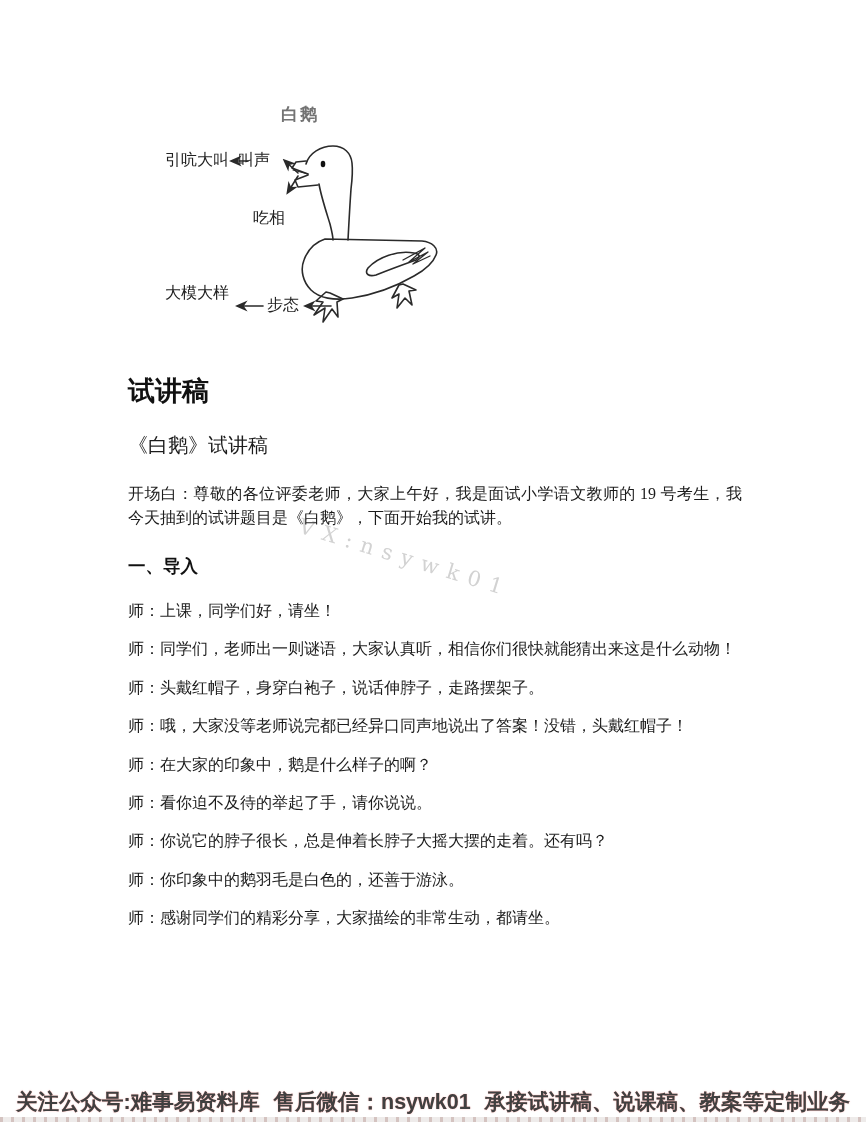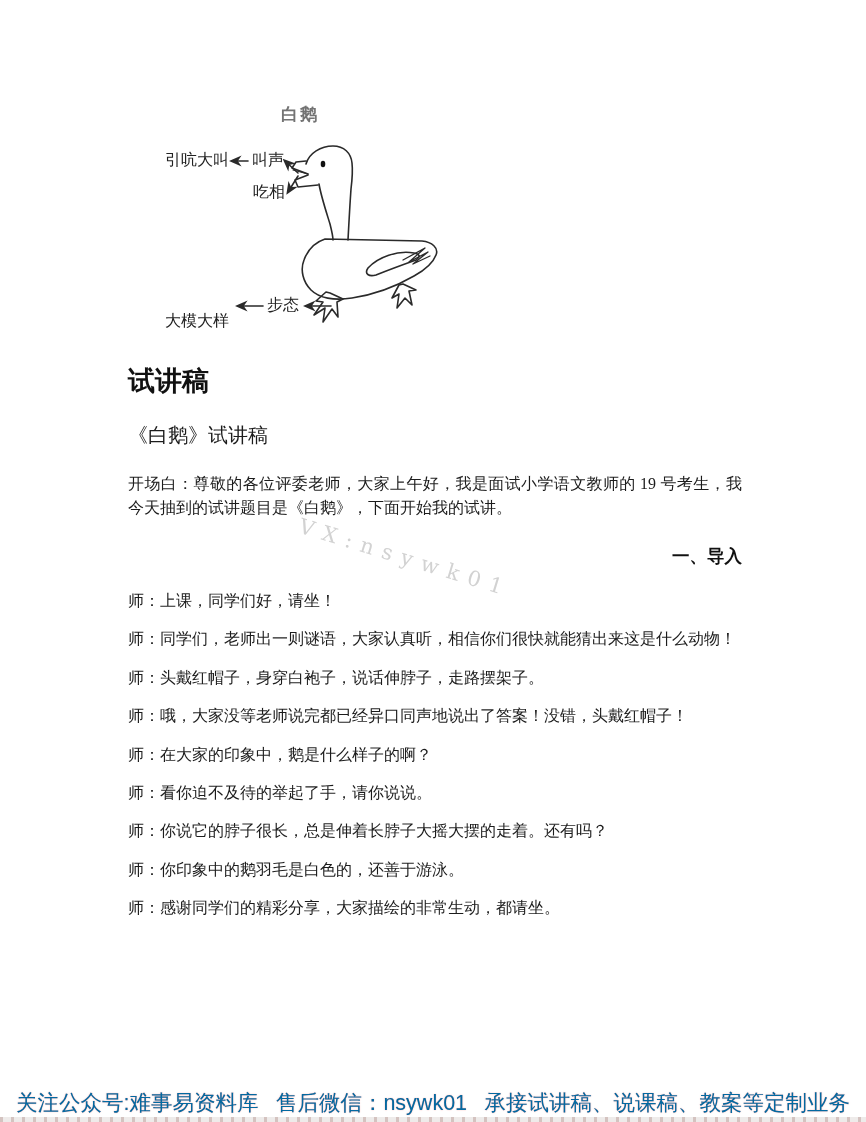--- a/index.html
+++ b/index.html
@@ -39,21 +39,21 @@
     white-space: nowrap;
   }
 
   
   .content {
     position: absolute;
     left: 128px; top: 352px;
     width: 614px;
   }
   .doc-heading {
-    margin-top: 12px;
+    margin-top: 22px;
     font-family: "Liberation Sans", "DejaVu Sans", sans-serif;
     font-weight: bold;
     font-size: 27px;
     line-height: 34px;
     color: #111;
   }
   .doc-subtitle {
     margin-top: 26px;
     font-size: 20px;
     line-height: 22px;
@@ -65,21 +65,20 @@
     text-align: justify;
   }
   .doc-section {
     margin-top: 24px;
     margin-bottom: 22px;
     font-family: "Liberation Sans", "DejaVu Sans", sans-serif;
     font-weight: bold;
     font-size: 17.5px;
     line-height: 24px;
     color: #111;
-    text-align: right;
   }
   .doc-line {
     margin-bottom: 16px;
     font-size: 16px;
     line-height: 22.4px;
     text-align: justify;
   }
 
   
   .watermark {
@@ -96,25 +95,25 @@
   }
 
   
   .footer-banner {
     position: absolute;
     left: 0; right: 0; bottom: 6px;
     height: 28px;
     padding: 0 16px;
     display: flex;
     justify-content: space-between;
-    align-items: center;
-    font-family: "Liberation Sans", "DejaVu Sans", sans-serif;
-    font-weight: normal;
+    align-items: flex-end;
+    font-family: "Liberation Sans", "DejaVu Sans", sans-serif;
+    font-weight: bold;
     font-size: 21.5px;
-    color: #0369a1;
+    color: #404040;
     text-shadow: 0 0 1.2px rgba(248, 66, 58, 0.55);
     white-space: nowrap;
   }
   .bottom-strip {
     position: absolute;
     left: 0; right: 0; bottom: 0;
     height: 5px;
     background-color: #eeeceb;
     background-image: repeating-linear-gradient(90deg,
       #cdb9b6 0px, #cdb9b6 3px,
@@ -158,23 +157,23 @@
 
       <line x1="158" y1="78" x2="145" y2="66" marker-end="url(#ah)"></line>
       <line x1="158" y1="81" x2="148" y2="97" marker-end="url(#ah)"></line>
       <line x1="108" y1="66" x2="92" y2="66" marker-end="url(#ah)"></line>
       <line x1="123" y1="211" x2="98" y2="211" marker-end="url(#ah)"></line>
       <line x1="191" y1="211" x2="166" y2="211" marker-end="url(#ah)"></line>
     </svg>
 
     <div class="dg-title">白鹅</div>
     <div class="dg-label" style="left:25px; top:55px;">引吭大叫</div>
-    <div class="dg-label" style="left:112px; top:55px;text-align:right;">叫声</div>
-    <div class="dg-label" style="left:113px; top:87px;">吃相</div>
-    <div class="dg-label" style="left:25px; top:216px;">大模大样</div>
+    <div class="dg-label" style="left:98px; top:55px;text-align:right;">叫声</div>
+    <div class="dg-label" style="left:113px; top:113px;">吃相</div>
+    <div class="dg-label" style="left:25px; top:188px;">大模大样</div>
     <div class="dg-label" style="left:127px; top:200px;">步态</div>
   </div>
 
   <div class="watermark">VX:nsywk01</div>
 
   <div class="content">
     <h1 class="doc-heading">试讲稿</h1>
     <p class="doc-subtitle">《白鹅》试讲稿</p>
     <p class="doc-opening">开场白：尊敬的各位评委老师，大家上午好，我是面试小学语文教师的 19 号考生，我今天抽到的试讲题目是《白鹅》，下面开始我的试讲。</p>
     <h2 class="doc-section">一、导入</h2>

